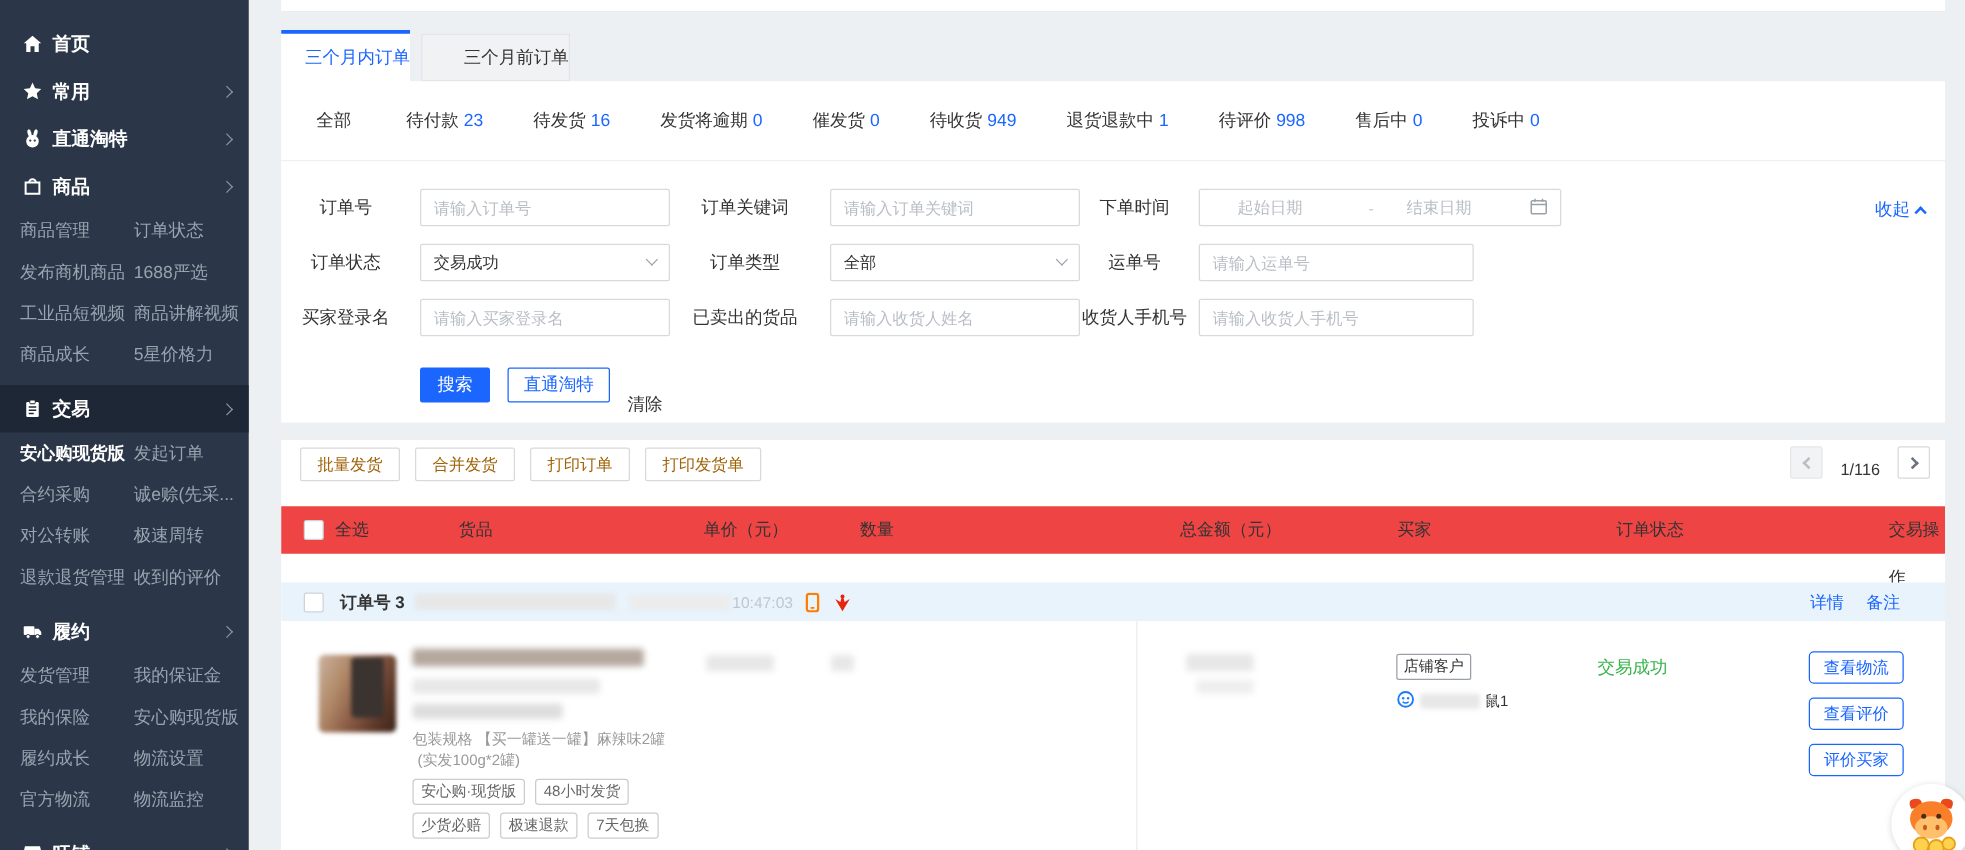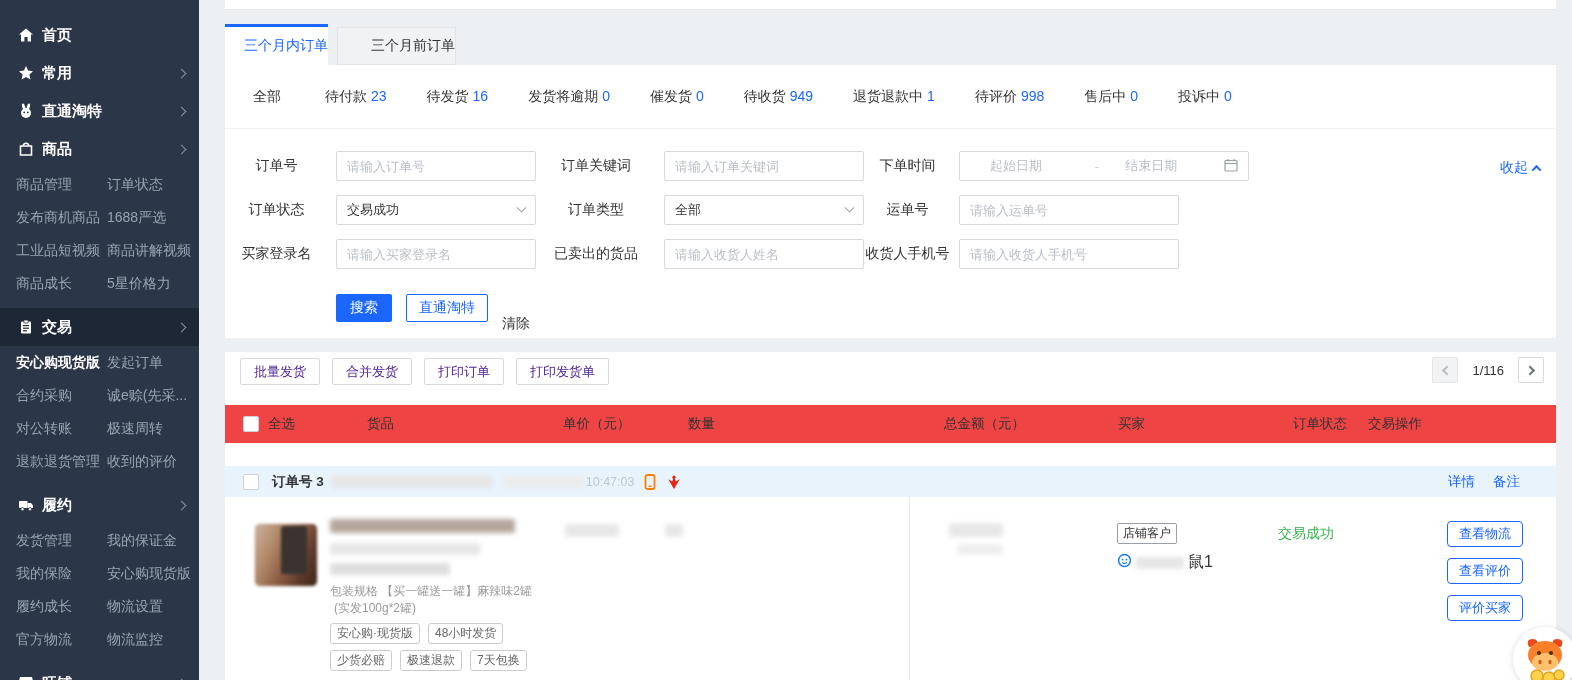--- a/index.html
+++ b/index.html
@@ -47,22 +47,22 @@
   .daterange { width:290px; height:30px; border:1px solid #d9d9d9; border-radius:2px; background:#fff; display:flex; align-items:center; padding:0 10px; font-size:13px; color:#b9bec6; cursor:pointer; }
   .daterange .dph { flex:1;margin-left:20px; }
   .daterange .dash { color:#ccc; margin:0 6px; flex:0; }
   .btn-row { display:flex; align-items:center; margin-left:111px; gap:14px; }
   .btn-primary { height:28px; padding:0 14px; background:#1a66ff; color:#fff; border:none; border-radius:2px; font-size:14px; cursor:pointer; font-family:inherit; }
   .btn-outline-b { height:28px; padding:0 12px; background:#fff; color:#1a66ff; border:1px solid #1a66ff; border-radius:2px; font-size:14px; cursor:pointer; font-family:inherit; }
   .btn-text { color:#333; cursor:pointer; font-size:14px; background:none; border:none; font-family:inherit;margin-top:32px; }
 
   .card2 { position:absolute; left:0; top:352px; width:100%; height:328px; background:#fff; }
   .toolbar { position:absolute; left:15px; top:6px; display:flex; gap:12px; }
-  .btn-plain { height:27px; padding:0 13px; background:#fff; border:1px solid #d9d9d9; border-radius:2px; font-size:13px; color:#4c1d95; cursor:pointer; font-family:inherit; }
-  .pager { position:absolute; right:12px; top:5px; display:flex; align-items:center; gap:14px;margin-left:19px; }
+  .btn-plain { height:27px; padding:0 13px; background:#fff; border:1px solid #d9d9d9; border-radius:2px; font-size:13px; color:#a16207; cursor:pointer; font-family:inherit; }
+  .pager { position:absolute; right:12px; top:5px; display:flex; align-items:flex-end; gap:14px;margin-left:19px; }
   .pg-btn { width:26px; height:26px; border-radius:2px; display:flex; align-items:center; justify-content:center; cursor:pointer; }
   .pg-prev { background:#f2f3f5; border:1px solid #e4e6e8; }
   .pg-next { background:#fff; border:1px solid #d9d9d9; }
   .chev-l { width:7px; height:7px; border-style:solid; border-color:#b9bec6; border-width:2px 2px 0 0; transform:rotate(-135deg) translate(-1px,1px); }
   .chev-r2 { width:7px; height:7px; border-style:solid; border-color:#6b7280; border-width:2px 2px 0 0; transform:rotate(45deg) translate(-1px,1px); }
   .pg-text { font-size:13px; color:#333; }
 
   .thead { position:absolute; left:0; top:53px; width:100%; height:38px; background:#ef4444; }
   .thead span, .thead .cbx { position:absolute; top:0; line-height:38px; font-size:13.5px; color:#333; font-weight:500; }
   .cbx { width:16px; height:16px; background:#fff; border:1px solid #cfd3d9; border-radius:2px; display:inline-block; cursor:pointer; }
@@ -82,21 +82,21 @@
 
   .order-body { position:absolute; left:0; top:145px; width:100%; height:183px; background:#fff; }
   .prod-img { position:absolute; left:29px; top:26px; width:64px; height:64px; border-radius:6px; border:1px solid #eee; overflow:hidden;
     background:linear-gradient(115deg,#cbb39f 0%,#b08968 30%,#8a5a43 55%,#5d392a 78%,#3c241a 100%); filter:blur(1.5px); }
   .prod-img .can { position:absolute; left:26px; top:2px; width:26px; height:48px; background:#3a3330; border-radius:3px; }
   .divider { position:absolute; left:684px; top:0; width:1px; height:183px; background:#ececec; }
   .spec { position:absolute; left:105px; font-size:12px; color:#999; }
   .tagrow { position:absolute; left:105px; display:flex; gap:8px; }
   .tag { border:1px solid #ccc; border-radius:3px; padding:1px 6px; font-size:12px; color:#666; background:#fff; white-space:nowrap; }
   .buyer-badge { position:absolute; left:892px; top:26px; border:1px solid #9aa0a8; border-radius:2px; padding:1px 5px; font-size:12px; color:#333; background:#fff; }
-  .buyer-line { position:absolute; left:892px; top:55px; display:flex; align-items:center; gap:4px; font-size:16px; color:#333; }
+  .buyer-line { position:absolute; left:892px; top:55px; display:flex; align-items:center; gap:4px; font-size:12px; color:#333; }
   .status-text { position:absolute; left:1053px; top:28px; color:#35b34a; font-size:14px; }
   .obtns { position:absolute; left:1222px; top:24px; display:flex; flex-direction:column; gap:11px; }
   .btn-outline-sm { width:76px; height:26px; background:#fff; border:1px solid #1a66ff; border-radius:4px; color:#1a66ff; font-size:13px; cursor:pointer; font-family:inherit; }
 
   .mascot { position:absolute; left:1513px; top:627px; width:64px; height:64px; border-radius:50%; background:#fff; box-shadow:0 1px 6px rgba(0,0,0,.15); display:flex; align-items:center; justify-content:center; cursor:pointer; }
 </style>
 </head>
 <body>
 
 <div class="sidebar">
@@ -344,21 +344,21 @@
 
     <div class="thead">
       <span class="cbx" style="left:18px"></span>
       <span style="left:43px">全选</span>
       <span style="left:142px">货品</span>
       <span style="left:338px">单价（元）</span>
       <span style="left:463px">数量</span>
       <span style="left:719px">总金额（元）</span>
       <span style="left:893px">买家</span>
       <span style="left:1068px">订单状态</span>
-      <span style="left:1143px">交易操作</span>
+      <span style="left:1286px">交易操作</span>
     </div>
 
     <div class="order-header">
       <span class="cbx"></span>
       <span class="oh-no">订单号 3</span>
       <span class="rd oh-rd1"></span>
       <span class="rd oh-rd2"></span>
       <span class="oh-time">10:47:03</span>
       <span class="oh-ico">
         <svg width="14" height="16" viewBox="0 0 14 16">

